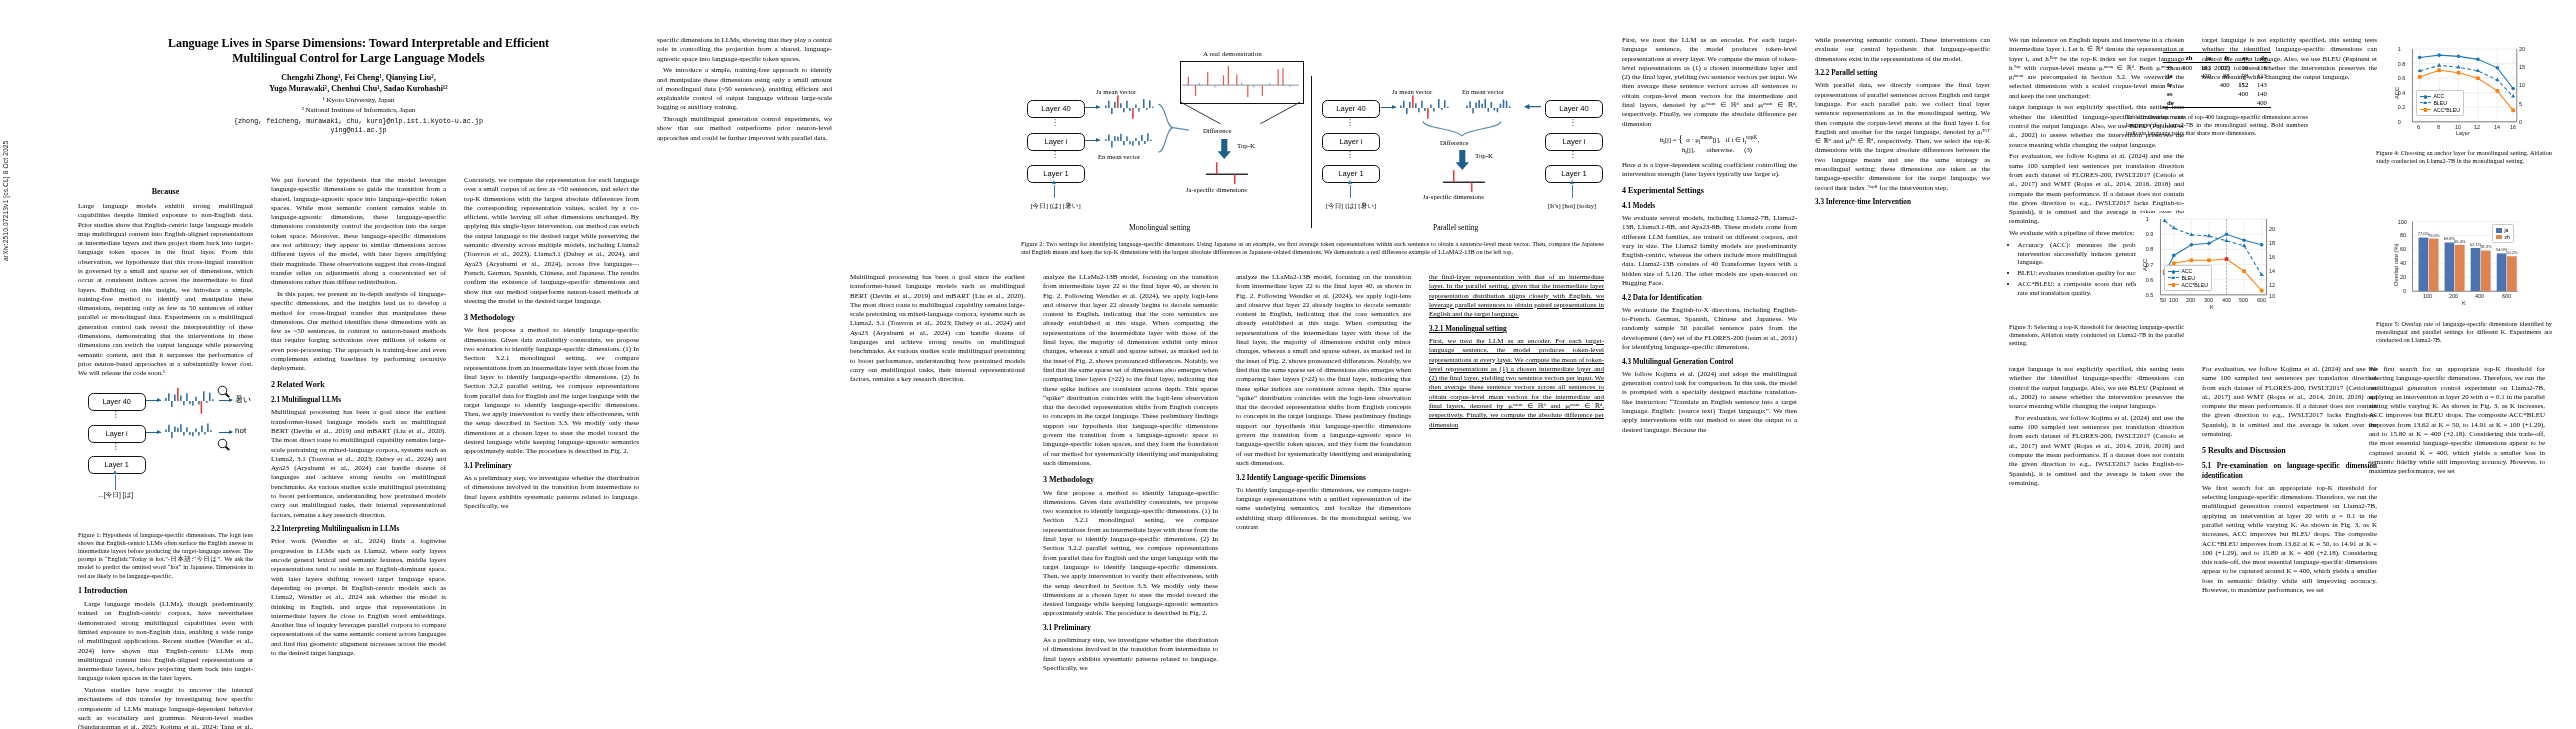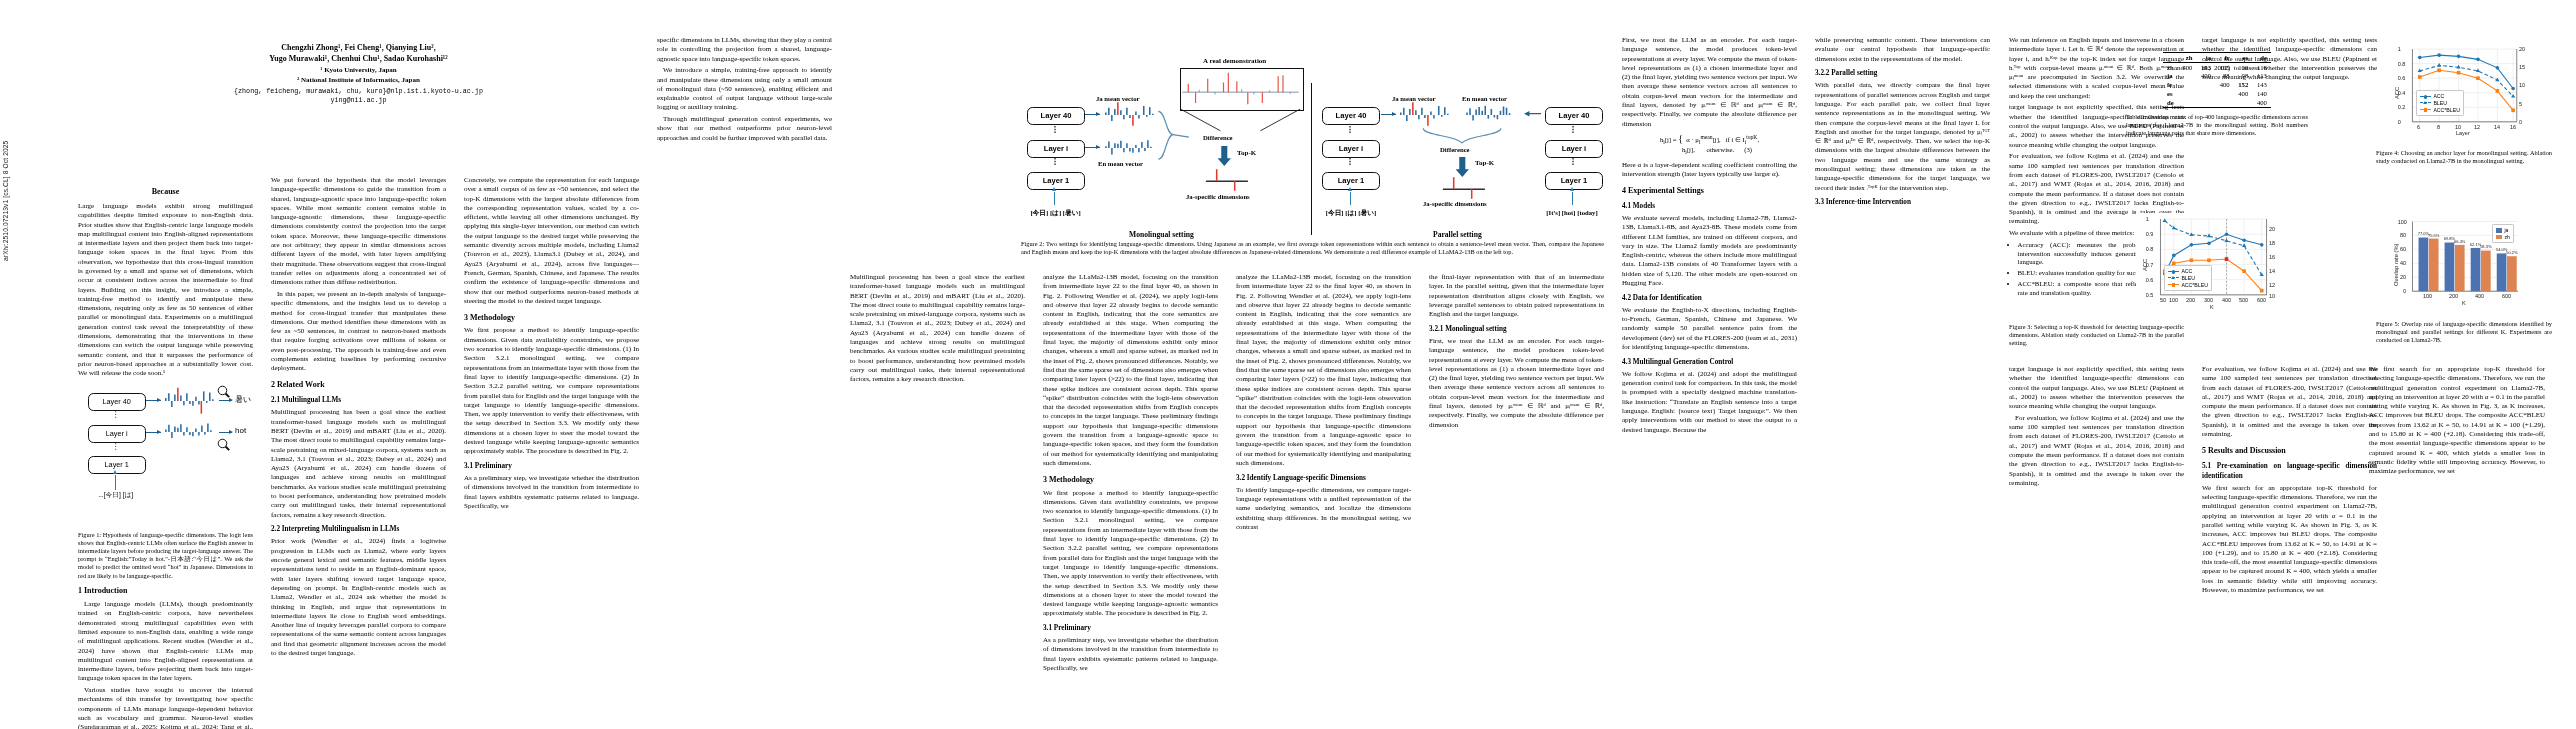--- a/index.html
+++ b/index.html
@@ -10,30 +10,30 @@
   .arxiv-stamp{position:absolute;left:2.4px;top:261px;width:194px;transform:rotate(-90deg);transform-origin:0 0;
     font-family:"Liberation Sans",sans-serif;font-size:6.7px;color:#222;letter-spacing:0.1px;white-space:nowrap;}
   .col{position:absolute;top:0;font-size:7px;line-height:1.33;text-align:justify;}
   .c1{left:78px;width:175px;}
   .c2{left:271px;width:175px;}
   .c3{left:464px;width:175px;}
   .c4{left:657px;width:175px;}
   .c5{left:850px;width:175px;}
   .c6{left:1043px;width:175px;}
   .c7{left:1236px;width:175px;}
-  .c8{left:1429px;width:175px;}
+  .c8{left:1429px;width:175px;text-decoration:underline;}
   .c9{left:1622px;width:175px;}
   .c10{left:1815px;width:175px;}
   .c11{left:2009px;width:175px;}
   .c12{left:2202px;width:175px;}
   .c13{left:2369px;width:176px;}
 
   h1.title{font-size:12px;font-weight:bold;text-align:center;line-height:1.25;margin:0;}
   .authors{text-align:center;font-size:8px;font-weight:bold;line-height:1.35;margin-top:7.3px;}
-  .affil{text-align:center;font-size:7px;line-height:1.3;margin-top:1.2px;font-weight:bold;}
+  .affil{text-align:center;font-size:7px;line-height:1.3;margin-top:1.2px;font-weight:normal;}
   .emails{text-align:center;font-family:"Liberation Mono",monospace;font-size:6.7px;line-height:1.35;margin-top:1.8px;}
 
   h2.abs{font-size:8px;font-weight:bold;text-align:center;margin:11px 0 4.3px;}
   h2.sec{font-size:8px;font-weight:bold;margin:6.7px 0 3px;}
   h3.sub{font-size:7.2px;font-weight:bold;margin:5.5px 0 2.4px;}
   p{margin:0 0 2.4px 0;text-indent:6px;}
   p.ni{text-indent:0;}
   .caption{font-size:6.3px;line-height:1.3;text-align:justify;margin:3.6px 0 6px;text-indent:0;}
   ul{margin:2.4px 0 2.4px 0;padding-left:8.5px;}
   li{margin-bottom:1.8px;font-size:6.8px;line-height:1.3;}
@@ -48,21 +48,21 @@
   .arrow-r:after{content:"";position:absolute;right:-0.6px;top:-2.1px;border-left:4.9px solid #1f5f8b;
       border-top:2.7px solid transparent;border-bottom:2.7px solid transparent;}
   .arrow-u{position:absolute;width:1.2px;background:#2d7fb0;}
   .arrow-u:after{content:"";position:absolute;left:-2.1px;top:-4.9px;border-bottom:4.9px solid #2d7fb0;
       border-left:2.7px solid transparent;border-right:2.7px solid transparent;}
   .jptok{position:absolute;font-family:"Liberation Sans",sans-serif;font-size:6.7px;}
   .outtok{position:absolute;font-family:"Liberation Sans",sans-serif;font-size:8px;}
   .mag{position:absolute;}
 
   
-  .fig2{position:relative;width:595px;height:200px;margin-top:14px;font-weight:bold;}
+  .fig2{position:relative;width:595px;height:200px;margin-top:7px;}
   .f2box{position:absolute;border:1.2px solid #111;border-radius:5.5px;background:#fff;
         font-family:"Liberation Sans",sans-serif;font-size:7.6px;text-align:center;
         line-height:16.4px;height:16.4px;width:56px;}
   .f2lab{position:absolute;font-size:6.7px;}
   .f2set{position:absolute;font-size:7.6px;}
   .divider{position:absolute;width:1.2px;background:#111;}
   .demo-box{position:absolute;border:1.2px solid #111;background:#fff;}
   .demo-title{position:absolute;font-size:7px;}
   .topk{position:absolute;font-size:7px;}
 
@@ -93,20 +93,24 @@
        border-bottom:3.6px solid #1f77b4;position:absolute;left:3px;top:-2.4px;}
 </style>
 </head>
 <body>
 
 <div class="page">
 
   <div class="arxiv-stamp">arXiv:2510.07213v1  [cs.CL]  8 Oct 2025</div>
 
   <div style="position:absolute;left:78px;top:36px;width:561px;">
+    <h1 class="title">
+      <span>Language Lives in Sparse Dimensions: Toward Interpretable and Efficient</span><br>
+      <span>Multilingual Control for Large Language Models</span>
+    </h1>
     <div class="authors">
       <div>Chengzhi Zhong¹,    Fei Cheng¹,    Qianying Liu²,</div>
       <div>Yugo Murawaki¹,    Chenhui Chu¹,    Sadao Kurohashi¹²</div>
       <div class="affil">¹ Kyoto University, Japan</div>
       <div class="affil">² National Institute of Informatics, Japan</div>
     </div>
     <div class="emails">
       <div>{zhong, feicheng, murawaki, chu, kuro}@nlp.ist.i.kyoto-u.ac.jp</div>
       <div>ying@nii.ac.jp</div>
     </div>

